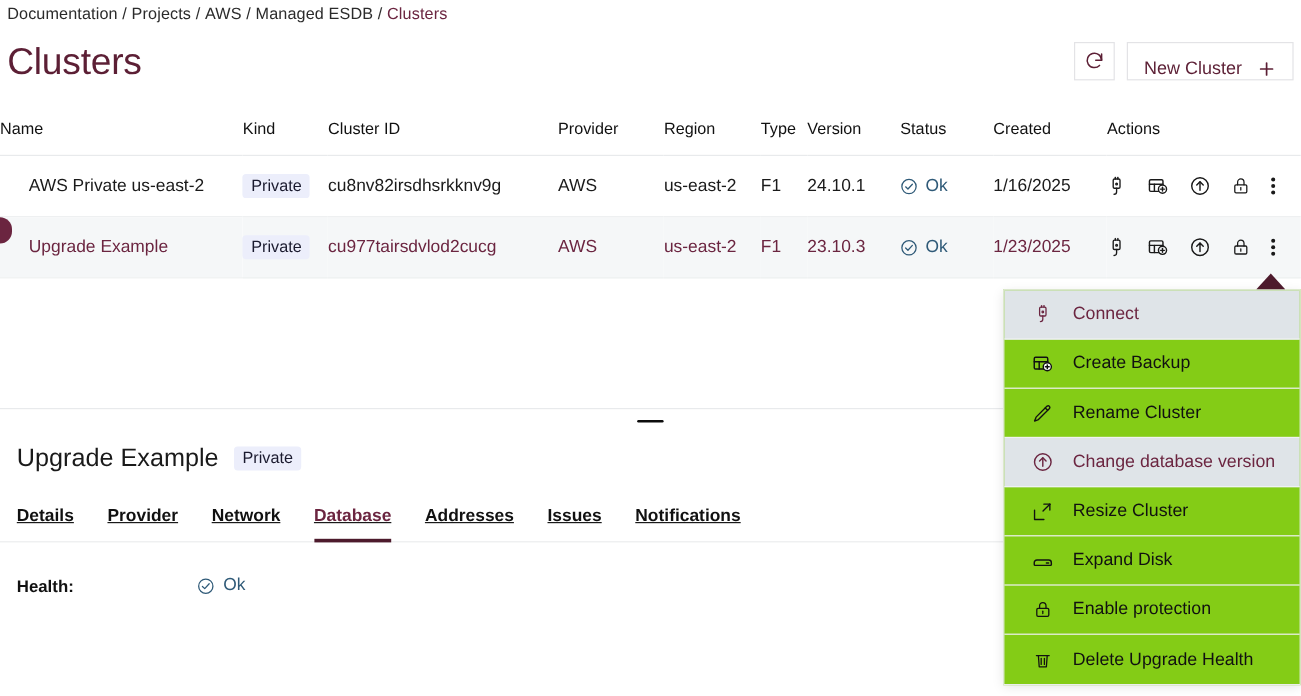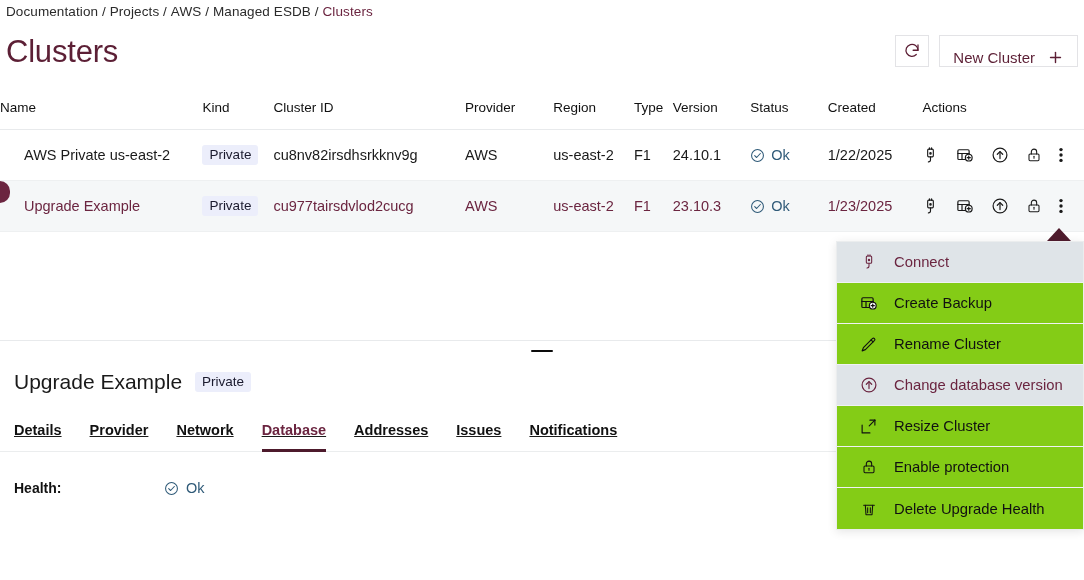--- a/index.html
+++ b/index.html
@@ -236,21 +236,21 @@
             <div class="status-ok">
               <span>
                 <svg width="15" height="15" viewBox="0 0 24 24" fill="none" stroke="#2f5a78" stroke-width="1.7" stroke-linecap="round" stroke-linejoin="round">
                   <circle cx="12" cy="12" r="9.5"></circle>
                     <polyline points="7.5 12.3 10.6 15.2 16.5 8.8"></polyline>
                 </svg>
               </span>
               <span>Ok</span>
             </div>
           </td>
-          <td class="c-created"><span class="plain">1/22/2025</span></td>
+          <td class="c-created"><span class="plain">1/16/2025</span></td>
           <td class="c-actions">
             <div class="actions-cell">
               <span class="act-icon">
                 <svg width="17" height="17" viewBox="0 0 24 24" fill="none" stroke="#1a1a1a" stroke-width="1.6" stroke-linecap="round" stroke-linejoin="round">
                   <rect x="8" y="3" width="8" height="11" rx="1.5"></rect>
                     <line x1="10.5" y1="3" x2="10.5" y2="1"></line>
                     <line x1="13.5" y1="3" x2="13.5" y2="1"></line>
                     <path d="M12 14v4a3 3 0 0 1-3 3"></path>
                     <circle cx="12" cy="9" r="1"></circle>
                 </svg>
@@ -463,20 +463,29 @@
         <svg width="17" height="17" viewBox="0 0 24 24" fill="none" stroke="#111" stroke-width="1.6" stroke-linecap="round" stroke-linejoin="round">
           <path d="M21 3h-7"></path>
             <path d="M21 3v7"></path>
             <path d="M21 3l-8 8"></path>
             <path d="M3 10v11h11"></path>
         </svg>
       </span>
       <span class="mi-label">Resize Cluster</span>
     </div>
 
+    <div class="menu-item">
+      <span class="mi-icon">
+        <svg width="18" height="18" viewBox="0 0 24 24" fill="none" stroke="#111" stroke-width="1.6" stroke-linecap="round" stroke-linejoin="round">
+          <path d="M2.5 14.5a3 3 0 0 1 3-3h13a3 3 0 0 1 3 3v2a1 1 0 0 1-1 1H3.5a1 1 0 0 1-1-1z"></path>
+            <line x1="16" y1="14.8" x2="18.5" y2="14.8"></line>
+        </svg>
+      </span>
+      <span class="mi-label">Expand Disk</span>
+    </div>
 
     <div class="menu-item">
       <span class="mi-icon">
         <svg width="16" height="16" viewBox="0 0 24 24" fill="none" stroke="#111" stroke-width="1.6" stroke-linecap="round" stroke-linejoin="round">
           <rect x="4.5" y="10.5" width="15" height="10" rx="1.6"></rect>
             <path d="M8 10.5V7.2a4 4 0 0 1 8 0v3.3"></path>
             <line x1="12" y1="14" x2="12" y2="17"></line>
         </svg>
       </span>
       <span class="mi-label">Enable protection</span>

